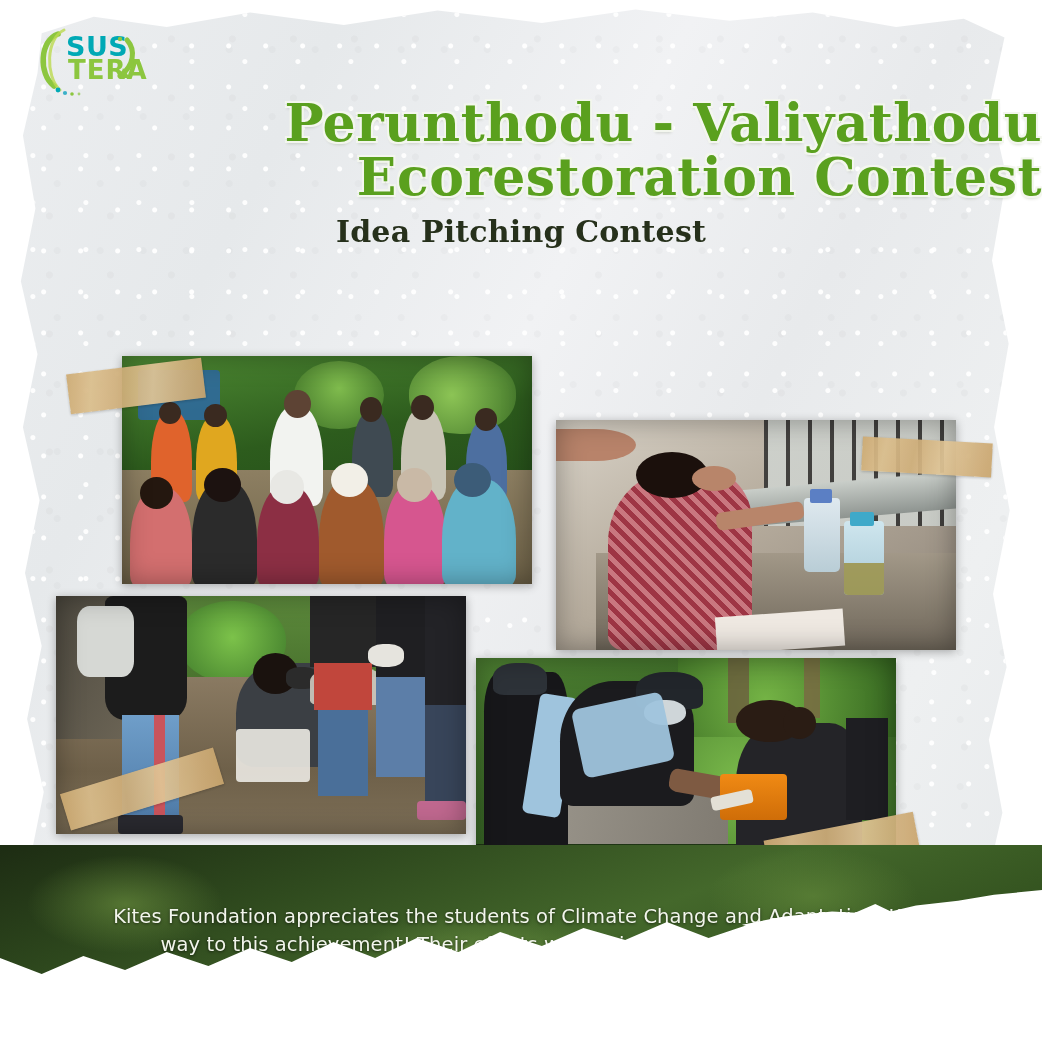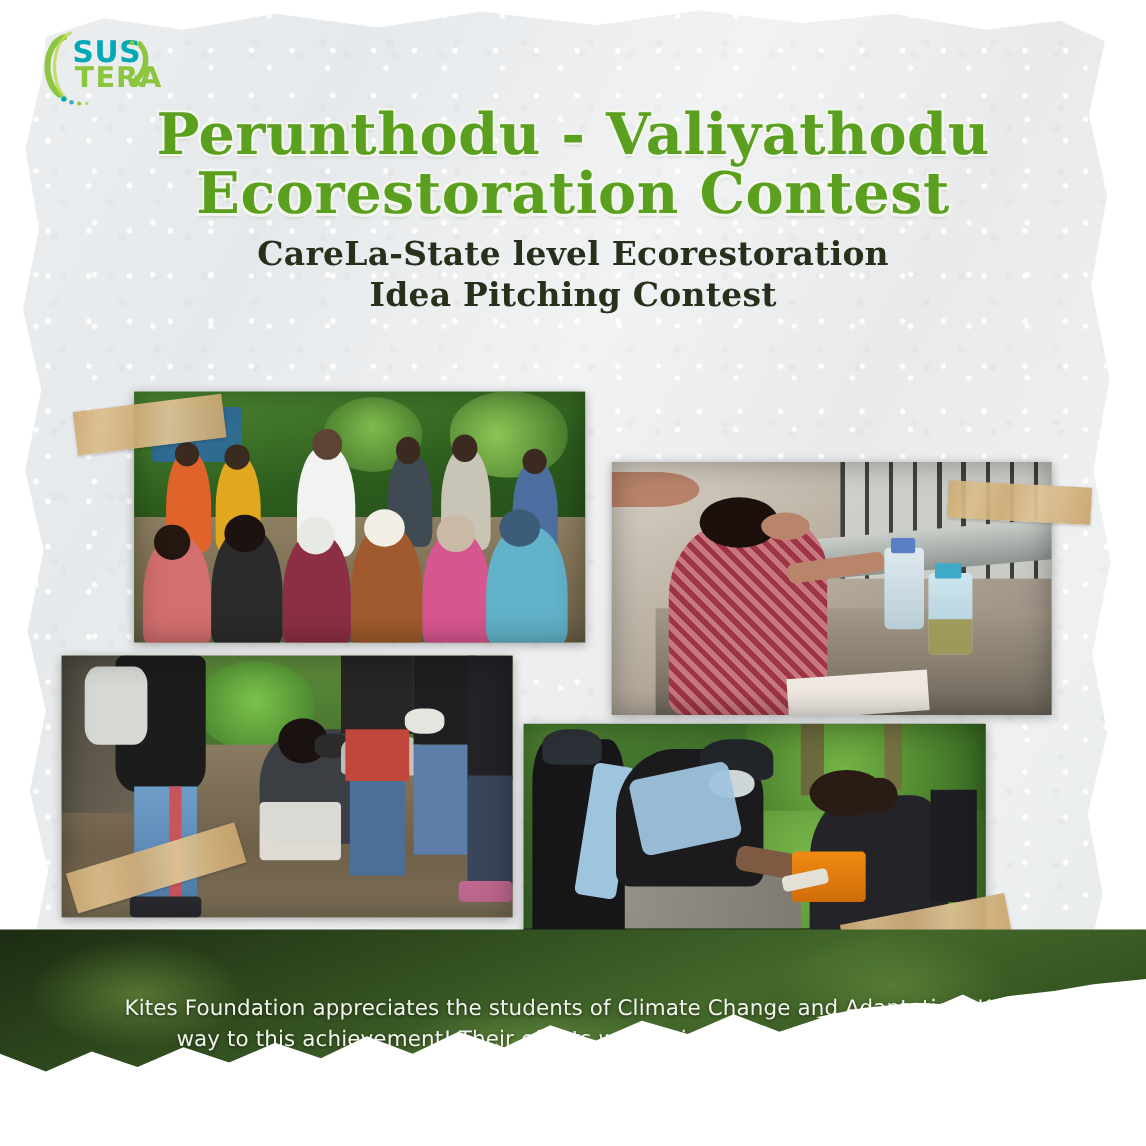--- a/index.html
+++ b/index.html
@@ -44,20 +44,21 @@
   .logo svg{display:block;}
 
   
   .head{position:absolute;left:0;top:96px;width:1042px;text-align:center;}
   .t-main{
     font-family:"DejaVu Serif",serif;font-weight:bold;
     font-size:52px;line-height:1.04;color:#5aa01e;letter-spacing:.5px;
     text-shadow:
       -2px -2px 0 #f3f6ee, 2px -2px 0 #f3f6ee, -2px 2px 0 #f3f6ee, 2px 2px 0 #f3f6ee,
       0 3px 3px rgba(60,80,30,.18);
+    text-align: right;
   }
   .t-main .l2{display:block;}
   .t-won{
     font-family:"DejaVu Serif",serif;font-weight:bold;font-size:34px;
     color:#f0a526;margin-top:8px;letter-spacing:.6px;
     text-shadow:-1px -1px 0 #fbf6ea,1px -1px 0 #fbf6ea,-1px 1px 0 #fbf6ea,1px 1px 0 #fbf6ea;
   }
   .t-sub{
     font-family:"DejaVu Serif",serif;font-weight:bold;font-size:30px;line-height:1.22;
     color:#26301b;margin-top:10px;letter-spacing:.2px;
@@ -162,21 +163,20 @@
       <circle cx="96" cy="21" r="2.2" fill="#8cc63f"></circle>
     </svg>
   </div>
 
   <div class="head">
     <div class="t-main">
       <span>Perunthodu - Valiyathodu</span>
       <span class="l2">Ecorestoration Contest</span>
     </div>
     <div class="t-sub">
-      <span>CareLa-State level Ecorestoration</span>
       <span class="l2">Idea Pitching Contest</span>
     </div>
   </div>
 
   <div class="collage">
 
     <div class="photo" id="photo1">
       <div class="ph-layer">
         <div style="position:absolute;left:0;top:0;width:100%;height:52%;
              background:linear-gradient(170deg,#4e8a33,#2d5c1d 60%,#26501a);"></div>

